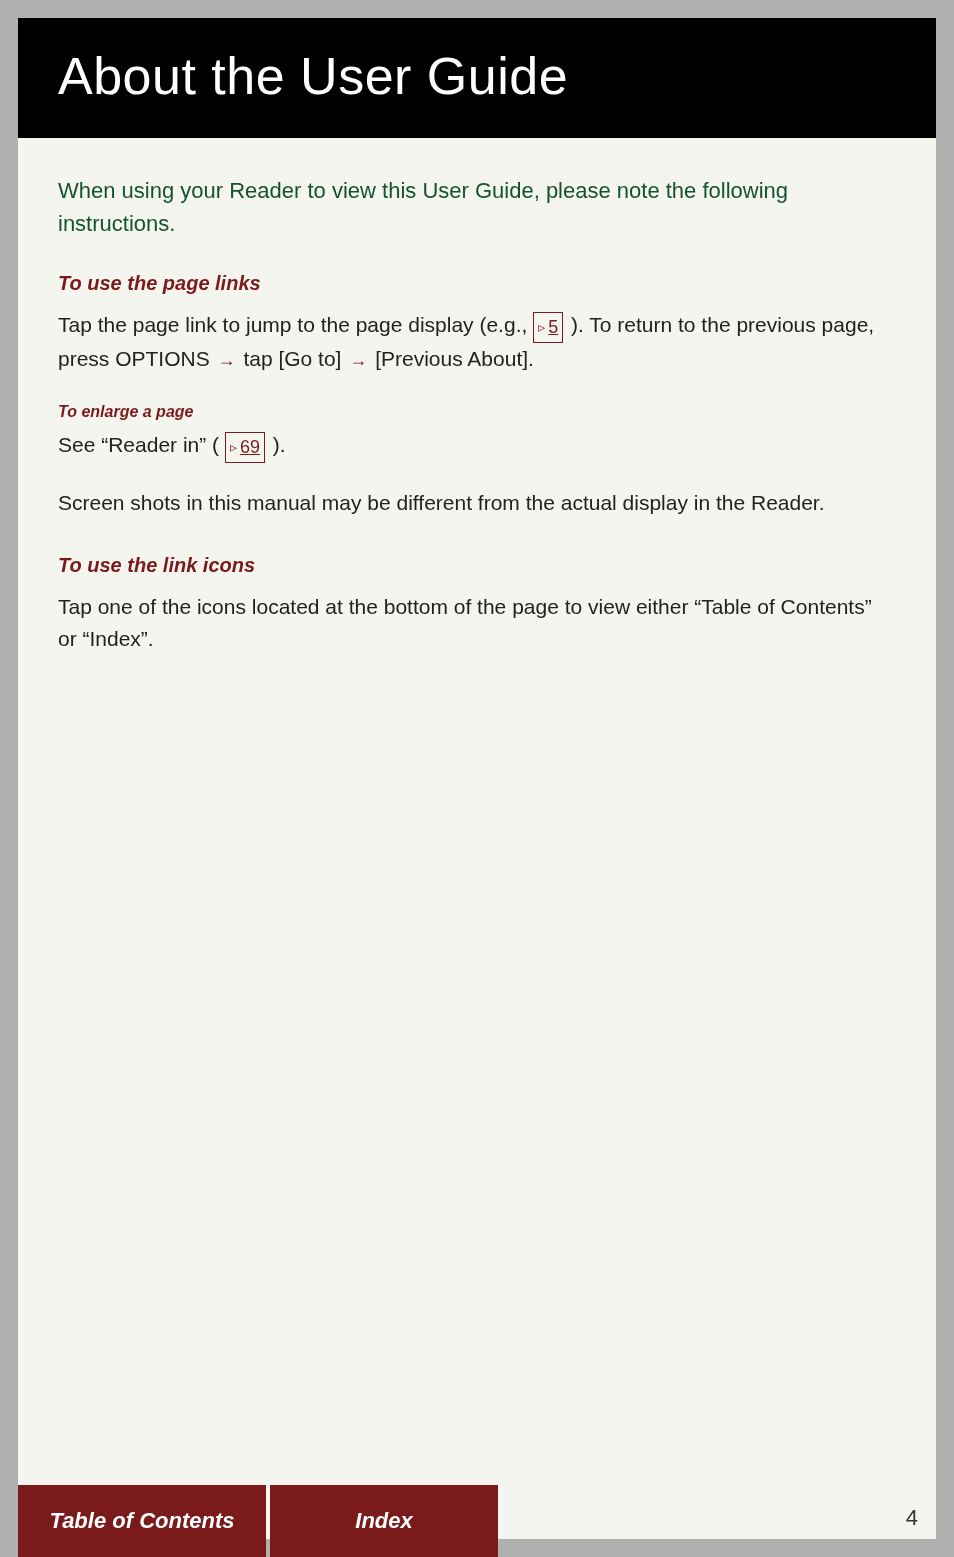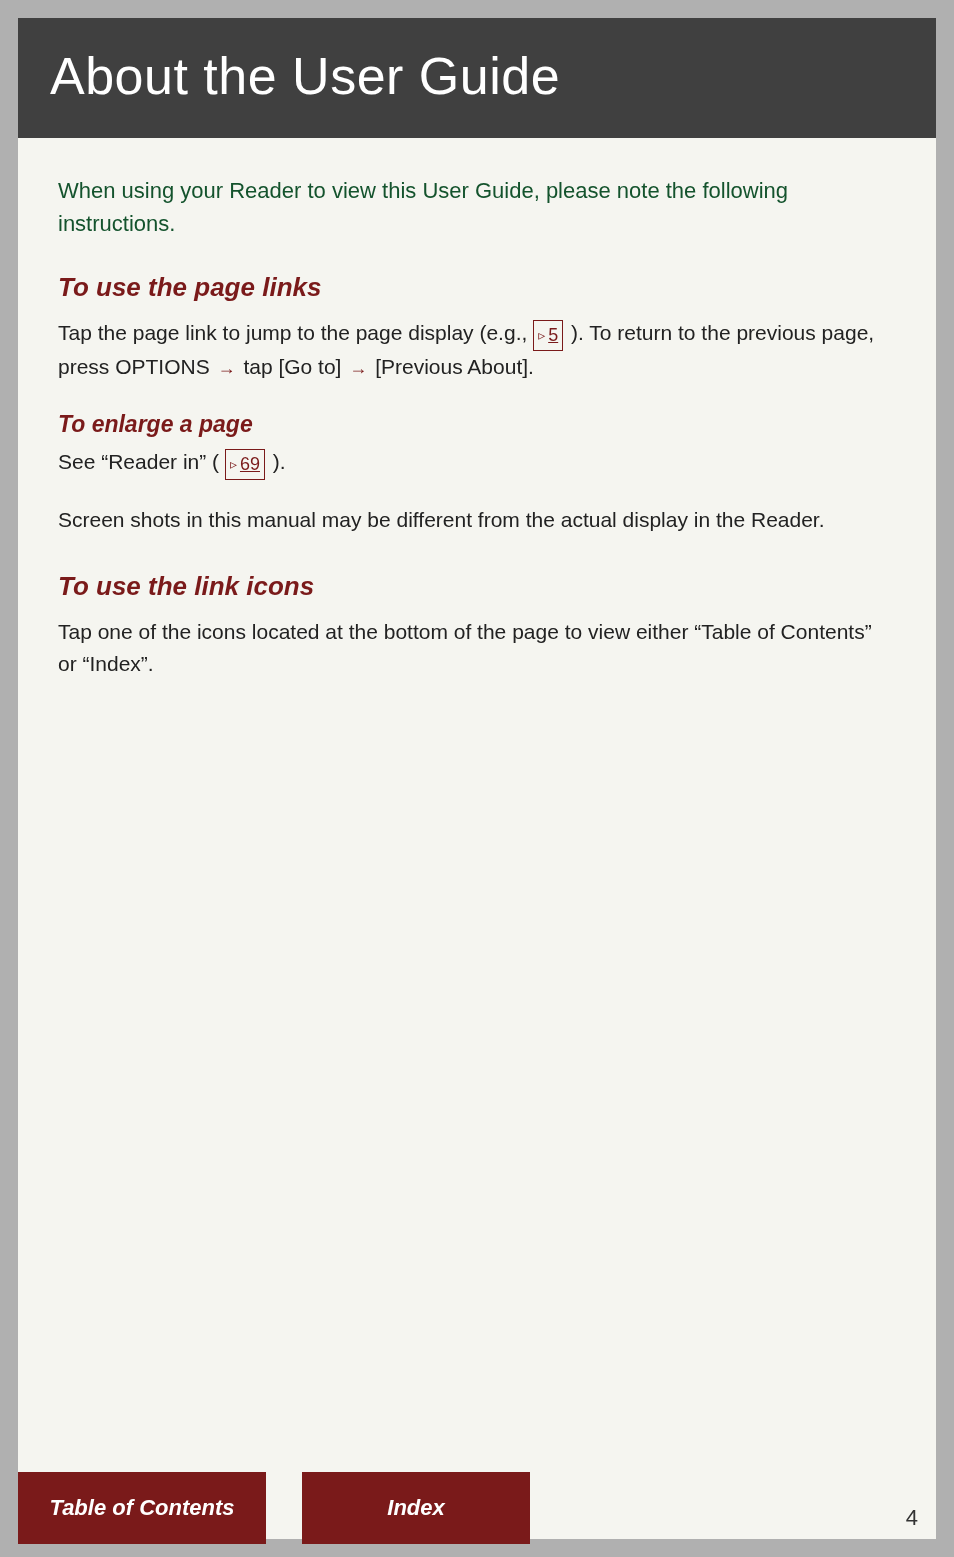--- a/index.html
+++ b/index.html
@@ -22,22 +22,22 @@
       top: 18px;
       left: 18px;
       right: 18px;
       bottom: 18px;
       background-color: #f5f5f0;
       display: flex;
       flex-direction: column;
     }
 
     .page-header {
-      background-color: #404040;
-      padding: 28px 40px 32px 32px;
+      background-color: #000000;
+      padding: 28px 40px 32px 40px;
     }
 
     .page-header h1 {
       color: #ffffff;
       font-size: 52px;
       font-weight: 300;
       font-family: 'Arial', sans-serif;
       letter-spacing: 0.5px;
     }
 
@@ -49,30 +49,30 @@
 
     .intro-text {
       font-size: 22px;
       line-height: 1.5;
       color: #14532d;
       margin-bottom: 32px;
       font-family: 'Arial', sans-serif;
     }
 
     .section-heading-large {
-      font-size: 26px;
+      font-size: 20px;
       font-weight: 900;
       color: #7a1a1a;
       margin-bottom: 14px;
       font-family: 'Arial', sans-serif;
       font-style: italic;
     }
 
     .section-heading-small {
-      font-size: 23px;
+      font-size: 16px;
       font-weight: 900;
       color: #7a1a1a;
       margin-bottom: 8px;
       font-family: 'Arial', sans-serif;
       font-style: italic;
     }
 
     .body-text {
       font-size: 21px;
       line-height: 1.5;
@@ -112,27 +112,26 @@
     .section-block {
       margin-bottom: 28px;
     }
 
     .section-block-small {
       margin-bottom: 20px;
     }
 
     .page-footer {
       position: absolute;
-      bottom: 13px;
+      bottom: 0;
       left: 18px;
       right: 18px;
       height: 72px;
       display: flex;
       align-items: stretch;
-      gap: 32px;
     }
 
     .footer-btn {
       display: flex;
       align-items: center;
       justify-content: center;
       cursor: pointer;
     }
 
     .footer-btn-toc {

